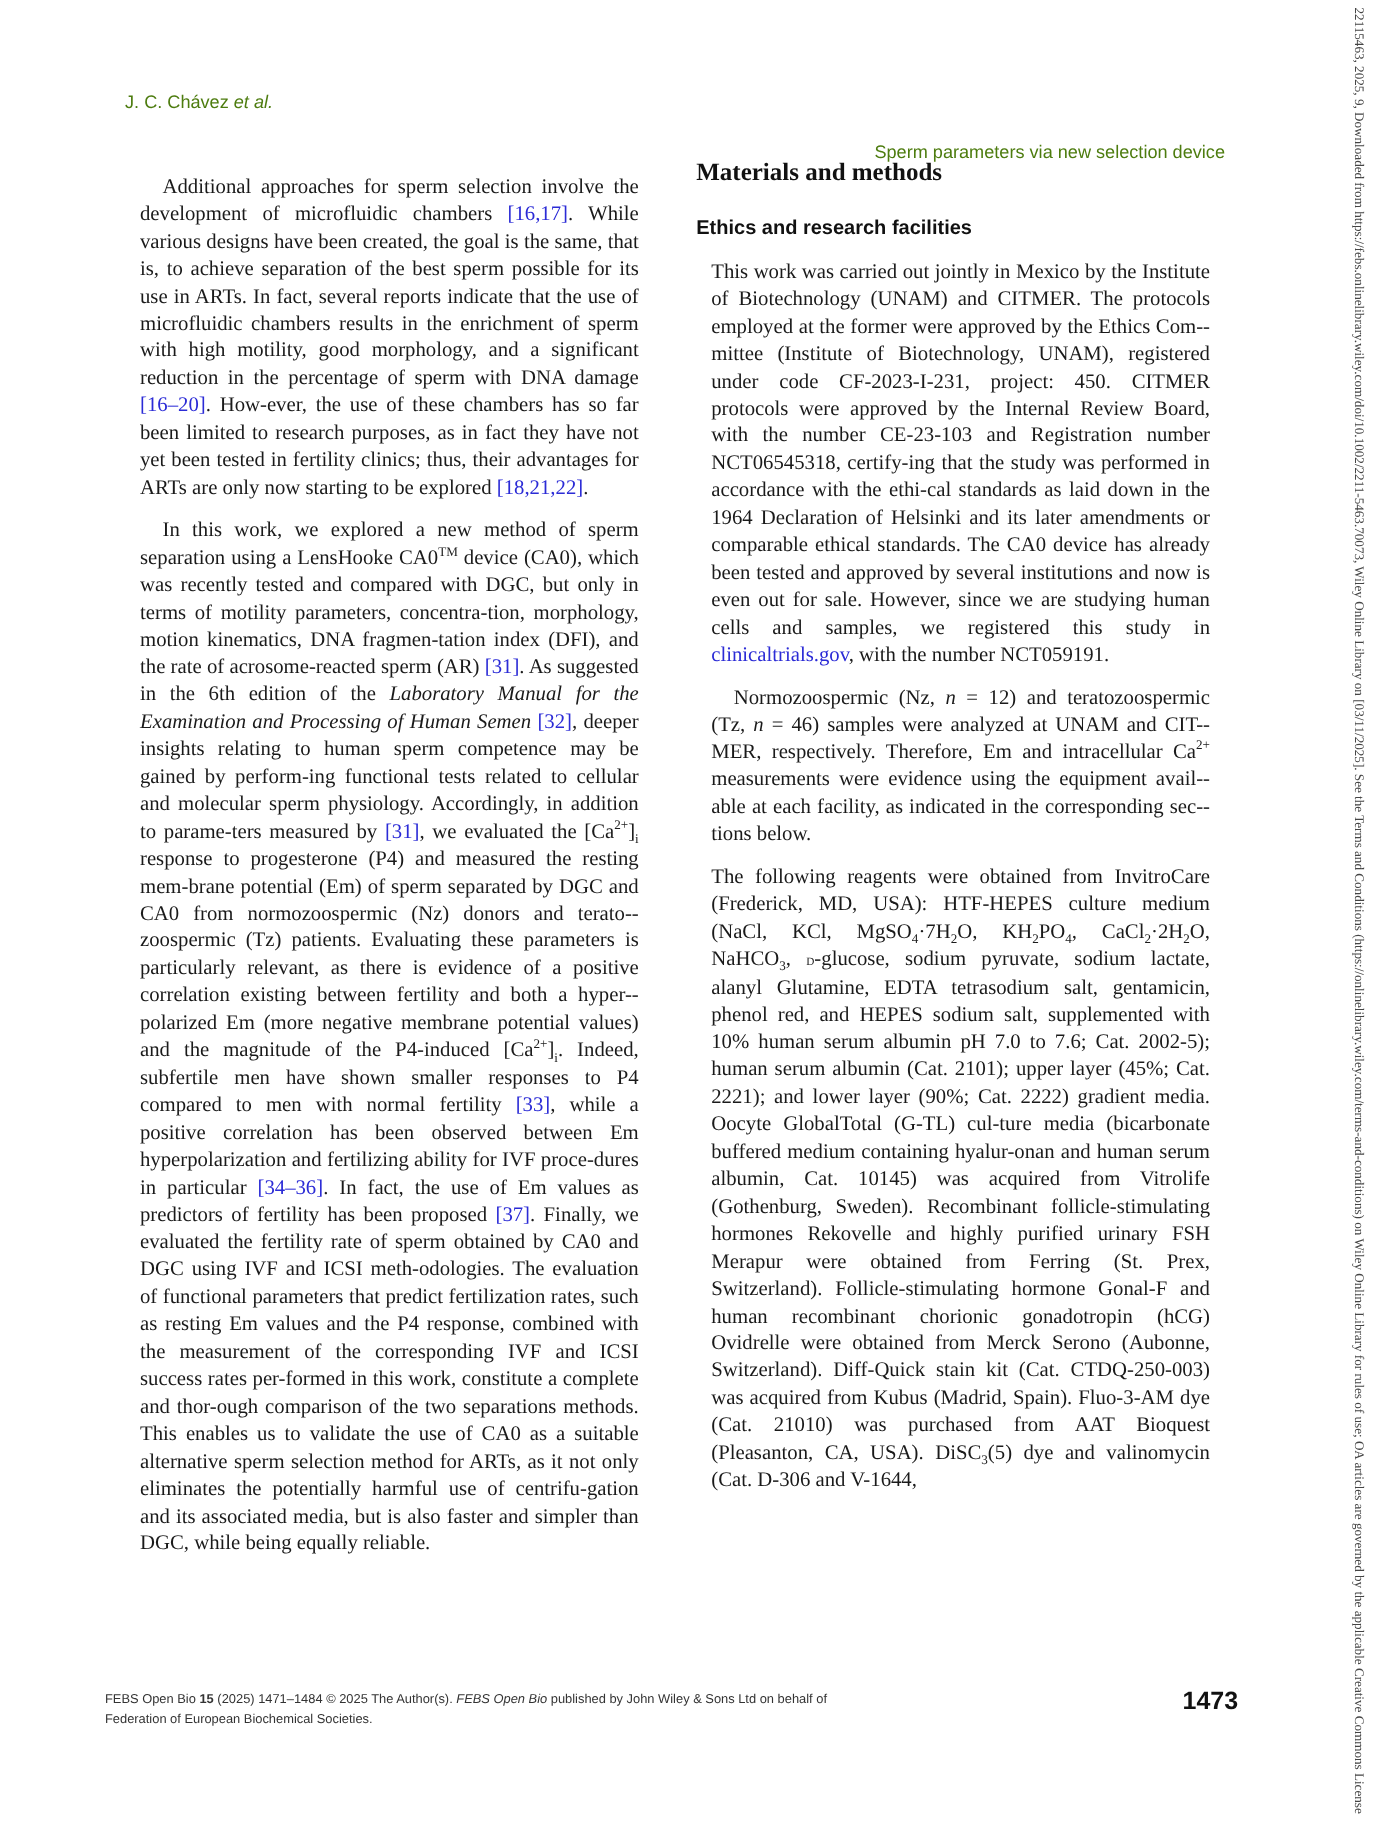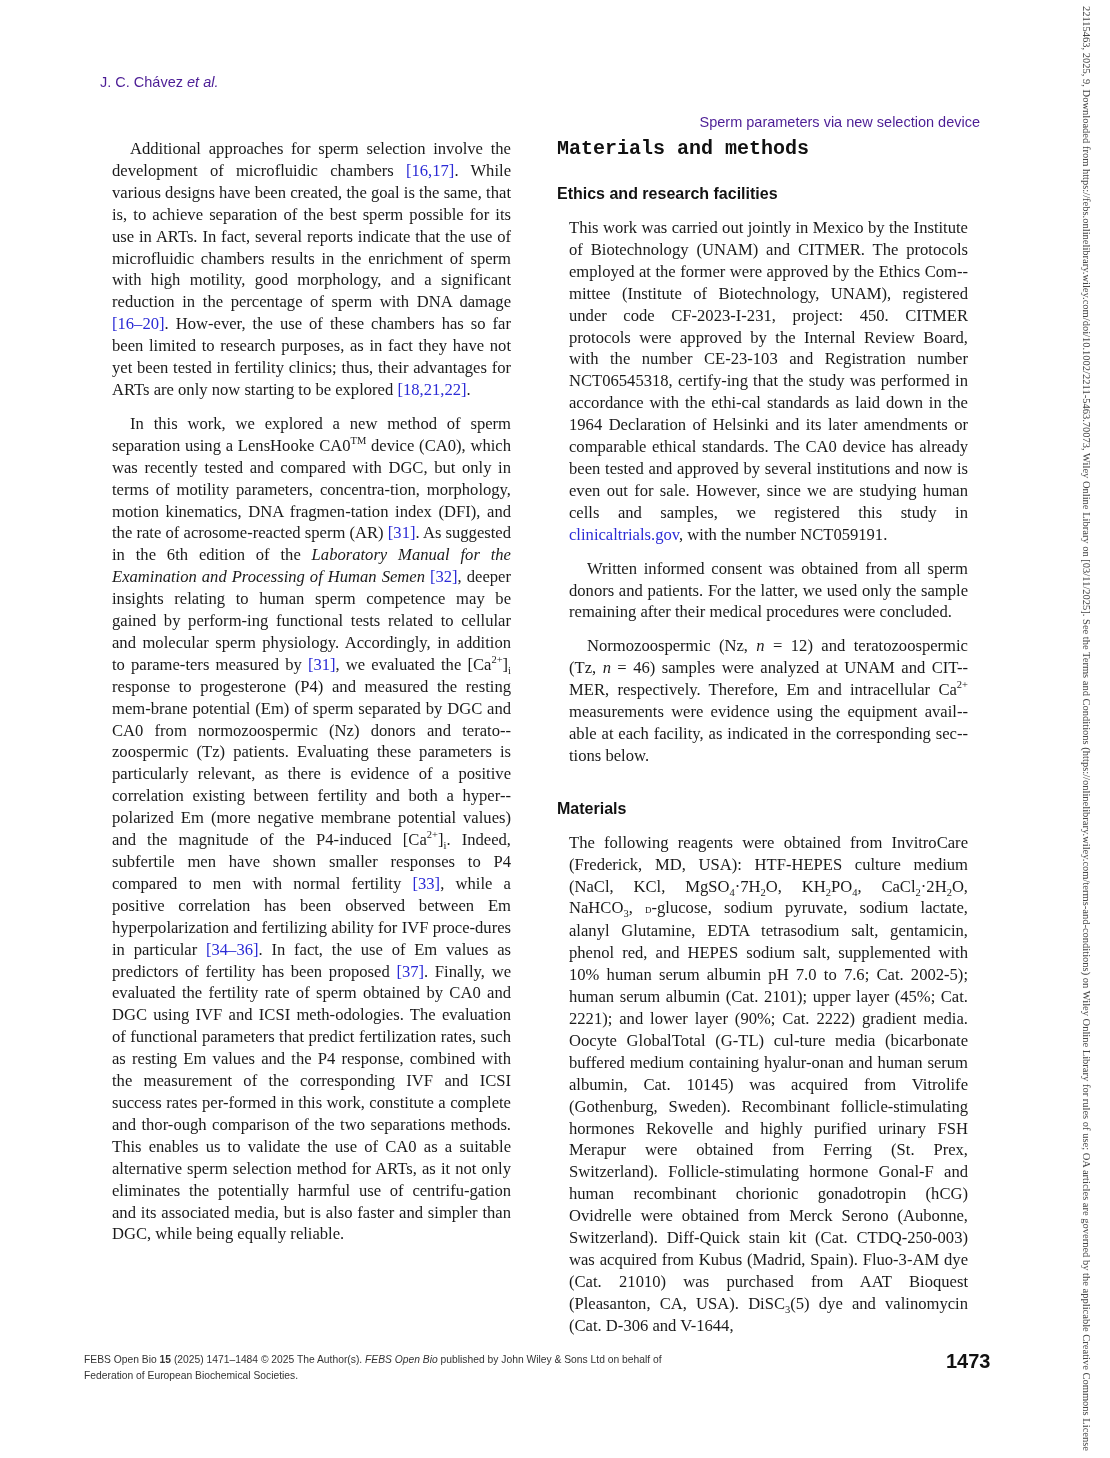--- a/index.html
+++ b/index.html
@@ -1,26 +1,26 @@
 <!DOCTYPE html>
 <html><head>
 <meta charset="utf-8">
 <style>
   html, body { margin: 0; padding: 0; background: #ffffff; }
   body { width: 1110px; height: 1458px; position: relative; overflow: hidden; color: #1a1a1a; }
-  .running-head { position: absolute; top: 74px; font-family: "Liberation Sans", sans-serif; font-size: 14.5px; color: #4c1d95; }
+  .running-head { position: absolute; top: 74px; font-family: "Liberation Sans", sans-serif; font-size: 14.5px; color: #4d7c0f; }
   .rh-left { left: 100px; }
   .rh-right { right: 130px; margin-top: 40px; }
   .col { position: absolute; top: 126px; width: 423px; font-family: "Liberation Serif", serif; font-size: 16.6px; line-height: 21.9px; text-align: justify; color: #1a1a1a; }
   .col-left { left: 100px; }
   .col-right { left: 557px; }
   .col p { margin: 12px; text-indent: 18px; hyphens: manual; }
   .col p.noindent { text-indent: 0; }
   a.ref { color: #2b2bd6; text-decoration: none; }
-  h2.sec { font-family: Liberation Mono, monospace; font-weight: bold; font-size: 20px; margin: 11px 0 23px 0; line-height: 24px; color: #111; }
+  h2.sec { font-family: Liberation Serif, serif; font-weight: bold; font-size: 20px; margin: 0 0 23px 0; line-height: 24px; color: #111; }
   h3.sub { font-family: "Liberation Sans", sans-serif; font-weight: bold; font-size: 16px; margin: 0 0 13px 0; line-height: 20px; color: #111; }
   h3.sub.spaced { margin-top: 32px; }
   .sc { font-variant: small-caps; font-size: 13px; }
   sup, sub { font-size: 10.5px; line-height: 0; }
   .footer { position: absolute; top: 1352px; left: 84px; font-family: "Liberation Sans", sans-serif; font-size: 10.3px; line-height: 16px; color: #333; width: 700px; }
   .page-num { position: absolute; top: 1350px; left: 946px; font-family: "Liberation Sans", sans-serif; font-weight: bold; font-size: 20px; color: #111; }
   .side-note { position: absolute; top: 6px; left: 1080px; width: 1440px; height: 20px; transform-origin: 0 0; transform: rotate(90deg) translateY(-12px); font-family: "Liberation Serif", serif; font-size: 10.5px; color: #444; white-space: nowrap; }
 </style>
 </head>
 <body>
@@ -32,24 +32,22 @@
 
 <div class="col col-left">
   <p><span>Additional approaches for sperm selection involve the development of microfluidic chambers </span><a class="ref">[16,17]</a><span>. While various designs have been created, the goal is the same, that is, to achieve separation of the best sperm possible for its use in ARTs. In fact, several reports indicate that the use of microfluidic chambers results in the enrichment of sperm with high motility, good morphology, and a significant reduction in the percentage of sperm with DNA damage </span><a class="ref">[16–20]</a><span>. How-­ever, the use of these chambers has so far been limited to research purposes, as in fact they have not yet been tested in fertility clinics; thus, their advantages for ARTs are only now starting to be explored </span><a class="ref">[18,21,22]</a><span>.</span></p>
   <p><span>In this work, we explored a new method of sperm separation using a LensHooke CA0</span><sup>TM</sup><span> device (CA0), which was recently tested and compared with DGC, but only in terms of motility parameters, concentra-­tion, morphology, motion kinematics, DNA fragmen-­tation index (DFI), and the rate of acrosome-reacted sperm (AR) </span><a class="ref">[31]</a><span>. As suggested in the 6th edition of the </span><em>Laboratory Manual for the Examination and Processing of Human Semen</em><span> </span><a class="ref">[32]</a><span>, deeper insights relating to human sperm competence may be gained by perform-­ing functional tests related to cellular and molecular sperm physiology. Accordingly, in addition to parame-­ters measured by </span><a class="ref">[31]</a><span>, we evaluated the [Ca</span><sup>2+</sup><span>]</span><sub>i</sub><span> response to progesterone (P4) and measured the resting mem-­brane potential (Em) of sperm separated by DGC and CA0 from normozoospermic (Nz) donors and terato-­zoospermic (Tz) patients. Evaluating these parameters is particularly relevant, as there is evidence of a positive correlation existing between fertility and both a hyper-­polarized Em (more negative membrane potential values) and the magnitude of the P4-induced [Ca</span><sup>2+</sup><span>]</span><sub>i</sub><span>. Indeed, subfertile men have shown smaller responses to P4 compared to men with normal fertility </span><a class="ref">[33]</a><span>, while a positive correlation has been observed between Em hyperpolarization and fertilizing ability for IVF proce-­dures in particular </span><a class="ref">[34–36]</a><span>. In fact, the use of Em values as predictors of fertility has been proposed </span><a class="ref">[37]</a><span>. Finally, we evaluated the fertility rate of sperm obtained by CA0 and DGC using IVF and ICSI meth-­odologies. The evaluation of functional parameters that predict fertilization rates, such as resting Em values and the P4 response, combined with the measurement of the corresponding IVF and ICSI success rates per-­formed in this work, constitute a complete and thor-­ough comparison of the two separations methods. This enables us to validate the use of CA0 as a suitable alternative sperm selection method for ARTs, as it not only eliminates the potentially harmful use of centrifu-­gation and its associated media, but is also faster and simpler than DGC, while being equally reliable.</span></p>
 </div>
 
 <div class="col col-right">
   <h2 class="sec">Materials and methods</h2>
   <h3 class="sub">Ethics and research facilities</h3>
   <p class="noindent"><span>This work was carried out jointly in Mexico by the Institute of Biotechnology (UNAM) and CITMER. The protocols employed at the former were approved by the Ethics Com-­mittee (Institute of Biotechnology, UNAM), registered under code CF-2023-I-231, project: 450. CITMER protocols were approved by the Internal Review Board, with the number CE-23-103 and Registration number NCT06545318, certify-­ing that the study was performed in accordance with the ethi-­cal standards as laid down in the 1964 Declaration of Helsinki and its later amendments or comparable ethical standards. The CA0 device has already been tested and approved by several institutions and now is even out for sale. However, since we are studying human cells and samples, we registered this study in </span><a class="ref">clinicaltrials.gov</a><span>, with the number NCT059191.</span></p>
-  <p>Written informed consent was obtained from all sperm donors and patients. For the latter, we used only the sample remaining after their medical procedures were concluded.</p>
   <p><span>Normozoospermic (Nz, </span><em>n</em><span> = 12) and teratozoospermic (Tz, </span><em>n</em><span> = 46) samples were analyzed at UNAM and CIT-­MER, respectively. Therefore, Em and intracellular Ca</span><sup>2+</sup><span> measurements were evidence using the equipment avail-­able at each facility, as indicated in the corresponding sec-­tions below.</span></p>
 
-  <h3 class="sub spaced">Materials</h3>
   <p class="noindent"><span>The following reagents were obtained from InvitroCare (Frederick, MD, USA): HTF-HEPES culture medium (NaCl, KCl, MgSO</span><sub>4</sub><span>·7H</span><sub>2</sub><span>O, KH</span><sub>2</sub><span>PO</span><sub>4</sub><span>, CaCl</span><sub>2</sub><span>·2H</span><sub>2</sub><span>O, NaHCO</span><sub>3</sub><span>, </span><span class="sc">d</span><span>-­glucose, sodium pyruvate, sodium lactate, alanyl Glutamine, EDTA tetrasodium salt, gentamicin, phenol red, and HEPES sodium salt, supplemented with 10% human serum albumin pH 7.0 to 7.6; Cat. 2002-5); human serum albumin (Cat. 2101); upper layer (45%; Cat. 2221); and lower layer (90%; Cat. 2222) gradient media. Oocyte GlobalTotal (G-TL) cul-­ture media (bicarbonate buffered medium containing hyalur-­onan and human serum albumin, Cat. 10145) was acquired from Vitrolife (Gothenburg, Sweden). Recombinant follicle-stimulating hormones Rekovelle and highly purified urinary FSH Merapur were obtained from Ferring (St. Prex, Switzerland). Follicle-stimulating hormone Gonal-F and human recombinant chorionic gonadotropin (hCG) Ovidrelle were obtained from Merck Serono (Aubonne, Switzerland). Diff-Quick stain kit (Cat. CTDQ-250-003) was acquired from Kubus (Madrid, Spain). Fluo-3-AM dye (Cat. 21010) was purchased from AAT Bioquest (Pleasanton, CA, USA). DiSC</span><sub>3</sub><span>(5) dye and valinomycin (Cat. D-306 and V-1644,</span></p>
 </div>
 
 <div class="footer">
   <div><span>FEBS Open Bio </span><b>15</b><span> (2025) 1471–1484 © 2025 The Author(s). </span><em>FEBS Open Bio</em><span> published by John Wiley &amp; Sons Ltd on behalf of</span></div>
   <div>Federation of European Biochemical Societies.</div>
 </div>
 <div class="page-num">1473</div>
 
 </body></html>

